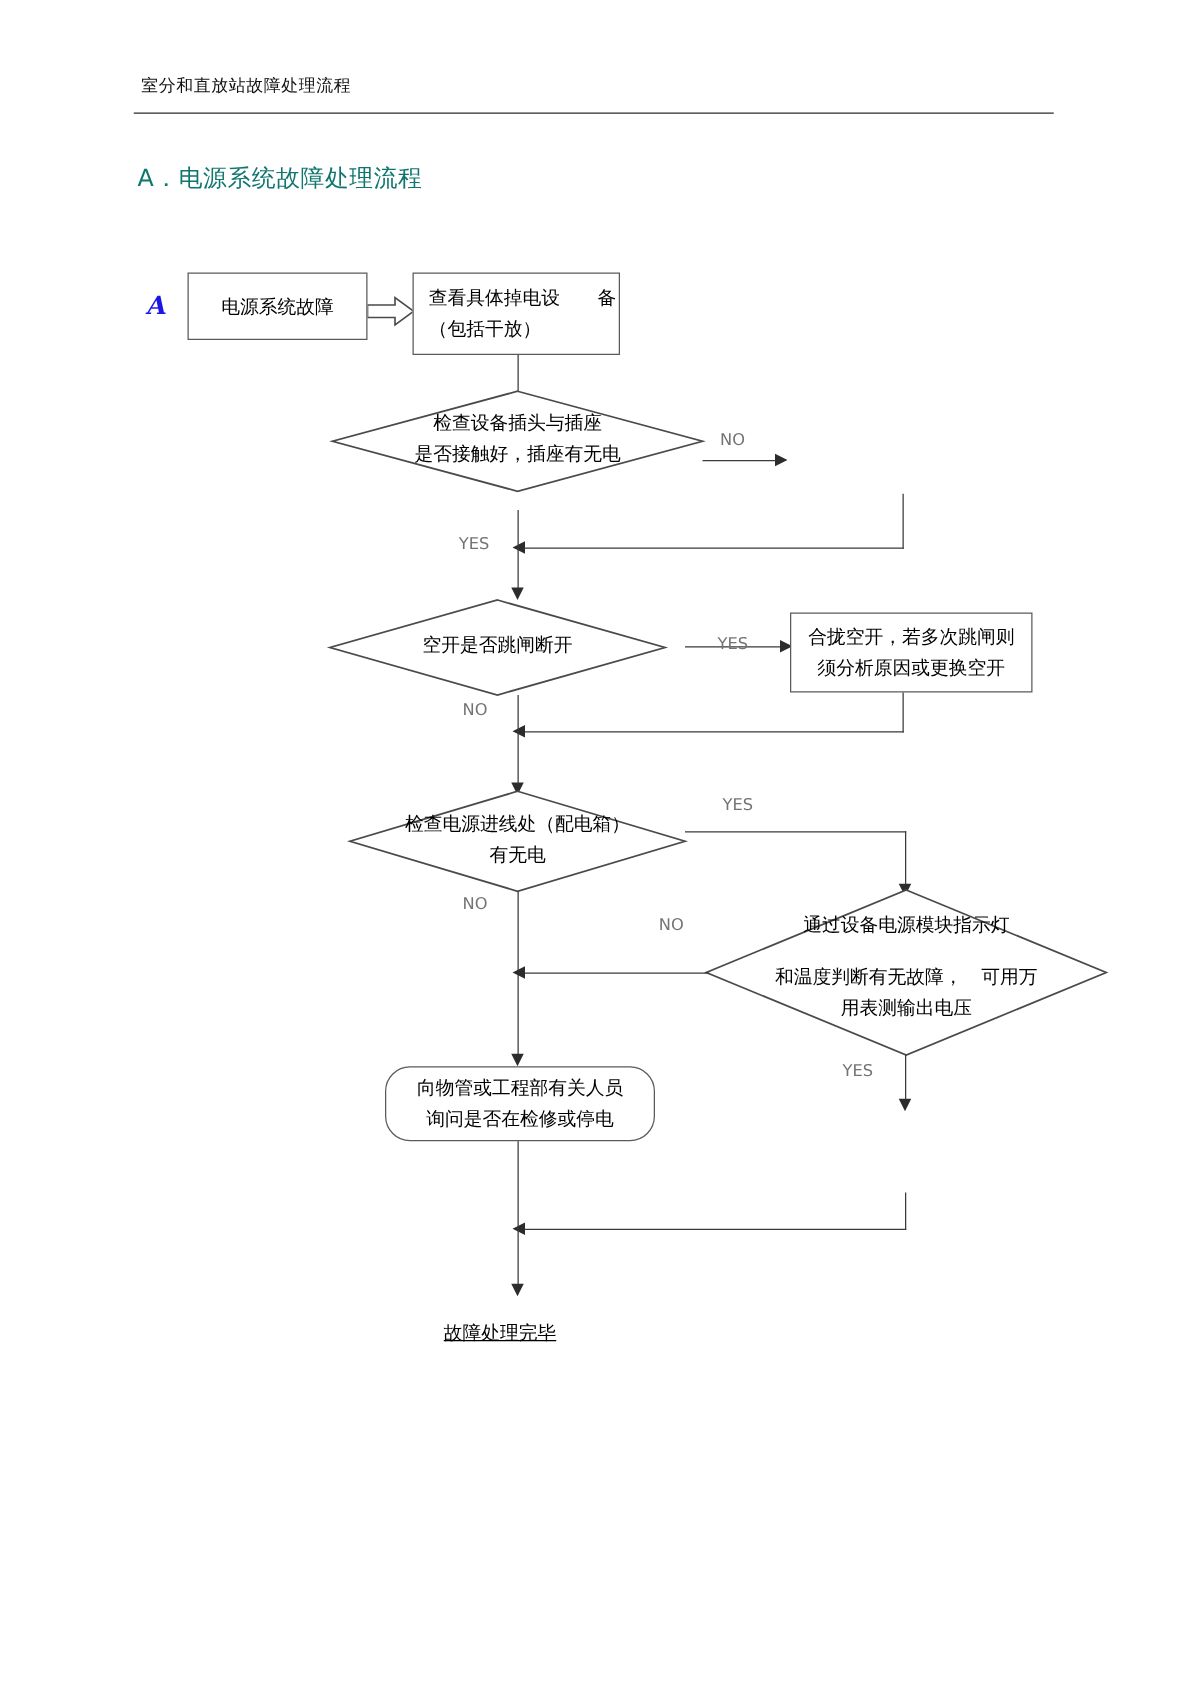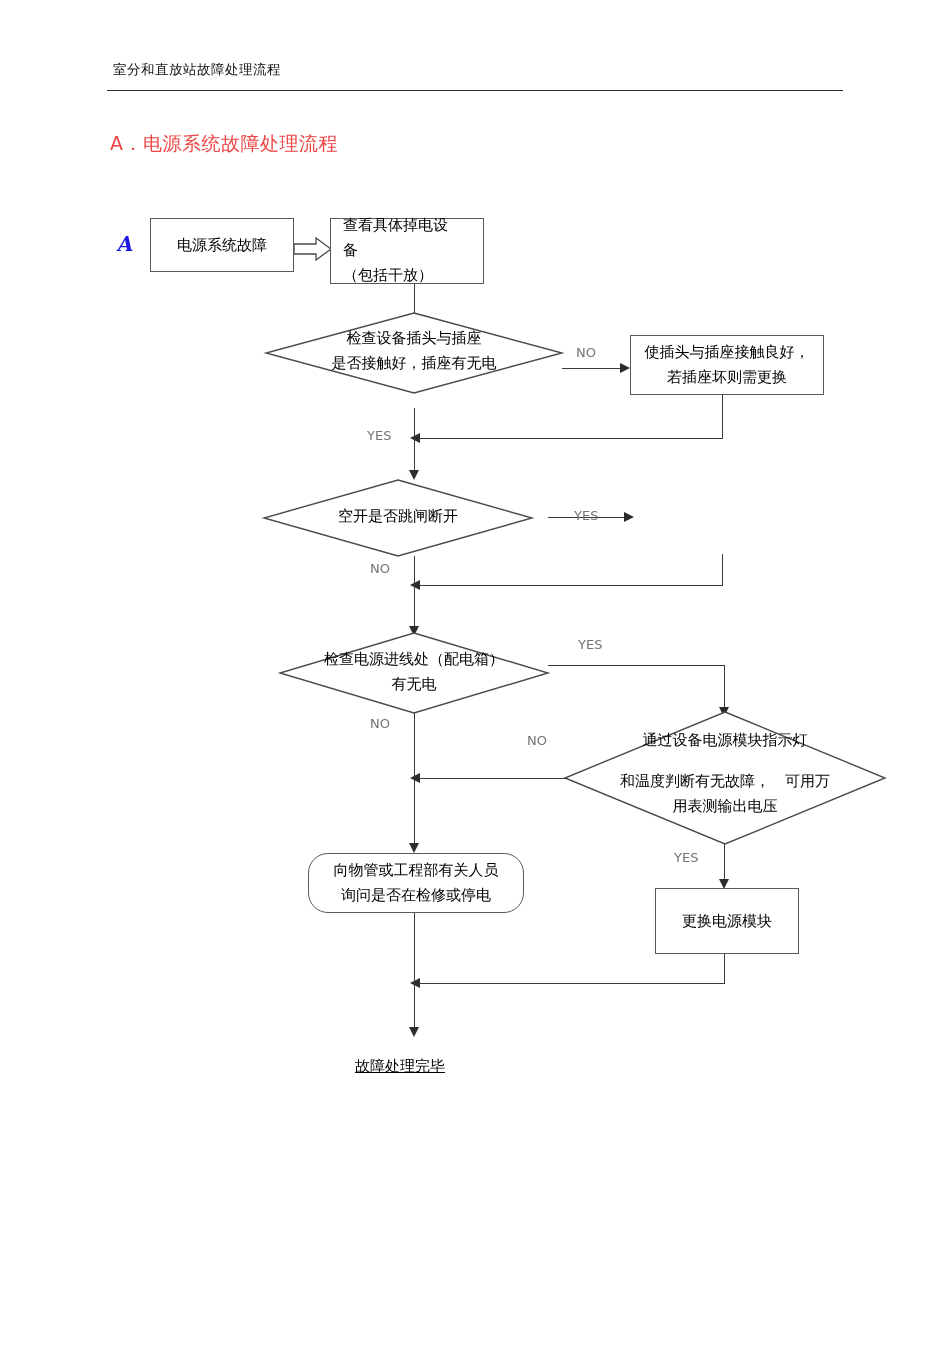--- a/index.html
+++ b/index.html
@@ -41,21 +41,21 @@
 
   
   .sec-title {
     position: absolute;
     left: 110px;
     top: 130px;
     font-size: 19px;
     line-height: 26px;
     letter-spacing: 0.5px;
     white-space: nowrap;
-    color: #ef4444;
+    color: #0f766e;
   }
 
   
   .marker-a {
     position: absolute;
     left: 118px;
     top: 232px;
     font-size: 20px;
     font-weight: bold;
     font-style: italic;
@@ -165,64 +165,64 @@
   <div class="node box center" style="left:150px; top:218px; width:144px; height:54px;">
     <div>电源系统故障</div>
   </div>
 
   <div class="block-arrow" style="left:294px; top:236px; width:38px; height:26px;">
     <svg width="38" height="26" viewBox="0 0 38 26">
       <polygon points="0,8 22,8 22,2 37,13 22,24 22,18 0,18" fill="#ffffff" stroke="#4a4a4a" stroke-width="1.3"></polygon>
     </svg>
   </div>
 
-  <div class="node box left" style="left:330px; top:218px; width:154px; height:66px;font-family:Liberation Mono, monospace;">
+  <div class="node box left" style="left:330px; top:218px; width:166px; height:66px;">
     <div>查看具体掉电设　　备</div>
     <div>（包括干放）</div>
   </div>
 
   <div class="vline" style="left:414px; top:284px; height:36px;"></div>
   <div class="arrow-down" style="left:409px; top:318px;"></div>
 
   <div class="diamond-wrap" style="left:266px; top:313px; width:296px; height:80px;">
     <svg width="296" height="80" viewBox="0 0 296 80">
       <polygon points="148,0 296,40 148,80 0,40" fill="#ffffff" stroke="#4a4a4a" stroke-width="1.4"></polygon>
     </svg>
     <div class="diamond-label" style="top:13px;">检查设备插头与插座</div>
     <div class="diamond-label" style="top:38px;">是否接触好，插座有无电</div>
   </div>
 
   <div class="hline" style="left:562px; top:368px; width:60px;"></div>
   <div class="arrow-right" style="left:620px; top:363px;"></div>
   <div class="edge-label" style="left:576px; top:345px;">NO</div>
 
-  <div class="node box center" style="left:630px; top:335px; width:194px; height:60px;">
-    <div>使插头与插座接触良好，</div>
-    <div>若插座坏则需更换</div>
-  </div>
 
   <div class="vline" style="left:722px; top:395px; height:44px;"></div>
   <div class="hline" style="left:420px; top:438px; width:303px;"></div>
   <div class="arrow-left" style="left:410px; top:433px;"></div>
 
   <div class="vline" style="left:414px; top:408px; height:64px;"></div>
   <div class="arrow-down" style="left:409px; top:470px;"></div>
   <div class="edge-label" style="left:367px; top:428px;">YES</div>
 
   <div class="diamond-wrap" style="left:264px; top:480px; width:268px; height:76px;">
     <svg width="268" height="76" viewBox="0 0 268 76">
       <polygon points="134,0 268,38 134,76 0,38" fill="#ffffff" stroke="#4a4a4a" stroke-width="1.4"></polygon>
     </svg>
     <div class="diamond-label" style="top:24px;">空开是否跳闸断开</div>
   </div>
 
   <div class="hline" style="left:548px; top:517px; width:78px;"></div>
   <div class="arrow-right" style="left:624px; top:512px;"></div>
   <div class="edge-label" style="left:574px; top:508px;">YES</div>
 
+  <div class="node box center" style="left:632px; top:490px; width:194px; height:64px;">
+    <div>合拢空开，若多次跳闸则</div>
+    <div>须分析原因或更换空开</div>
+  </div>
 
   <div class="vline" style="left:722px; top:554px; height:32px;"></div>
   <div class="hline" style="left:420px; top:585px; width:303px;"></div>
   <div class="arrow-left" style="left:410px; top:580px;"></div>
 
   <div class="vline" style="left:414px; top:556px; height:72px;"></div>
   <div class="arrow-down" style="left:409px; top:626px;"></div>
   <div class="edge-label" style="left:370px; top:561px;">NO</div>
 
   <div class="diamond-wrap" style="left:280px; top:633px; width:268px; height:80px;">
@@ -257,23 +257,20 @@
 
   <div class="vline" style="left:724px; top:844px; height:40px;"></div>
   <div class="arrow-down" style="left:719px; top:879px;"></div>
   <div class="edge-label" style="left:674px; top:850px;">YES</div>
 
   <div class="node box center" style="left:308px; top:853px; width:216px; height:60px;border-radius:20px;">
     <div>向物管或工程部有关人员</div>
     <div>询问是否在检修或停电</div>
   </div>
 
-  <div class="node box center" style="left:655px; top:888px; width:144px; height:66px;">
-    <div>更换电源模块</div>
-  </div>
 
   <div class="vline" style="left:724px; top:954px; height:30px;"></div>
   <div class="hline" style="left:420px; top:983px; width:305px;"></div>
   <div class="arrow-left" style="left:410px; top:978px;"></div>
 
   <div class="vline" style="left:414px; top:913px; height:116px;"></div>
   <div class="arrow-down" style="left:409px; top:1027px;"></div>
 
   <div class="end-text" style="left:355px; top:1055px;text-decoration:underline;">故障处理完毕</div>
 

